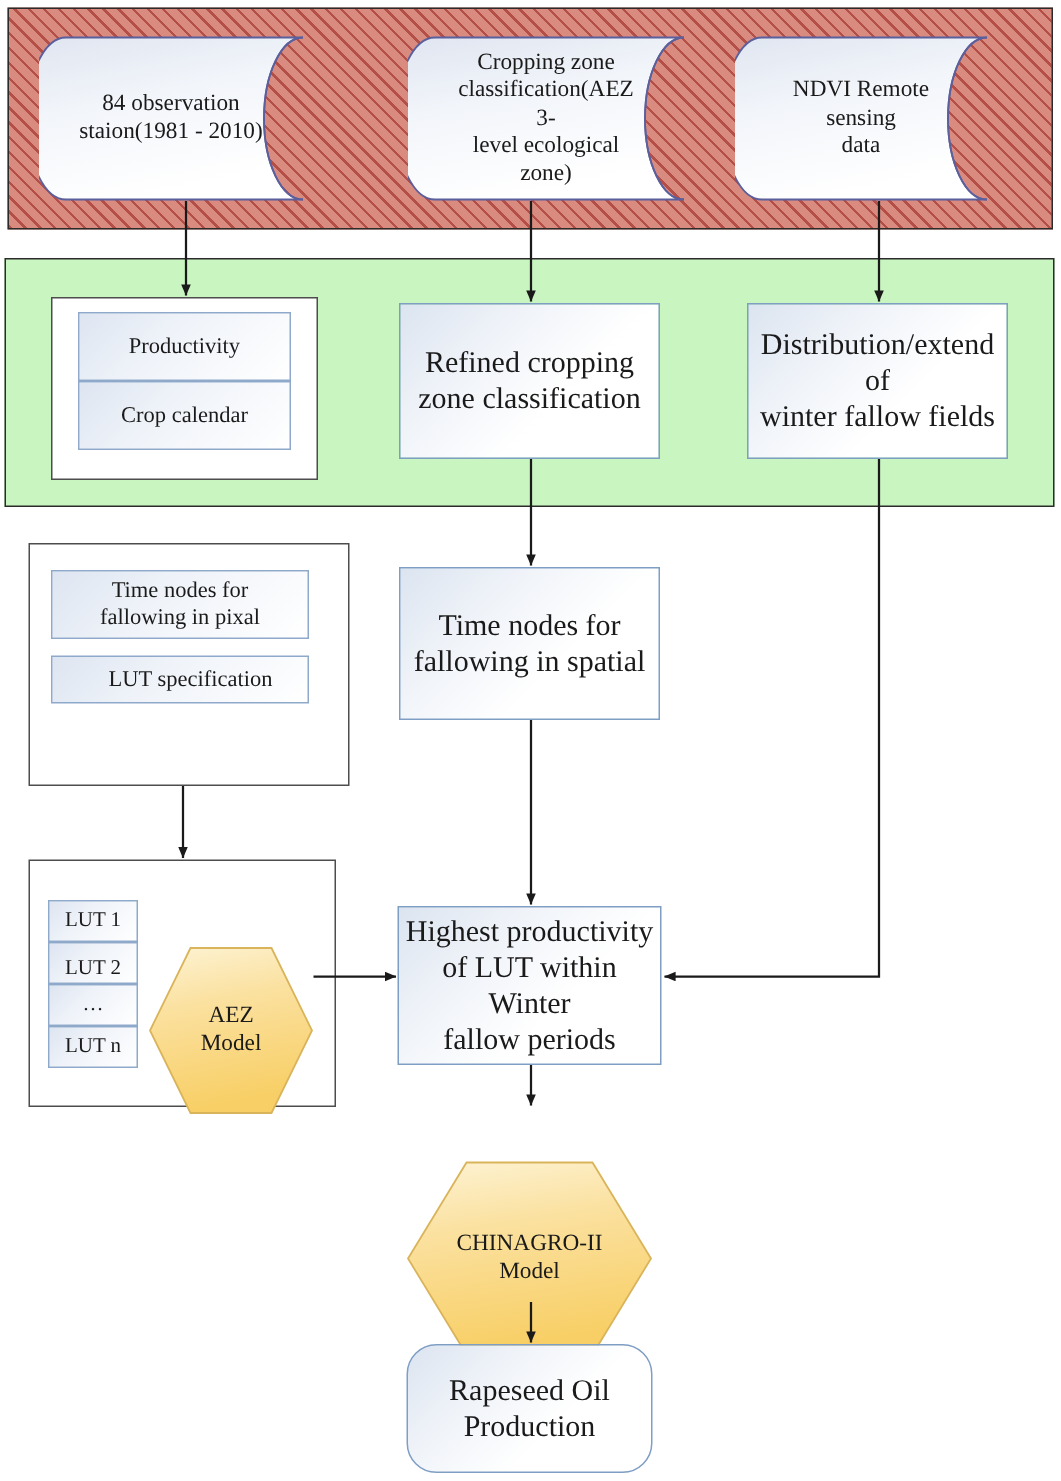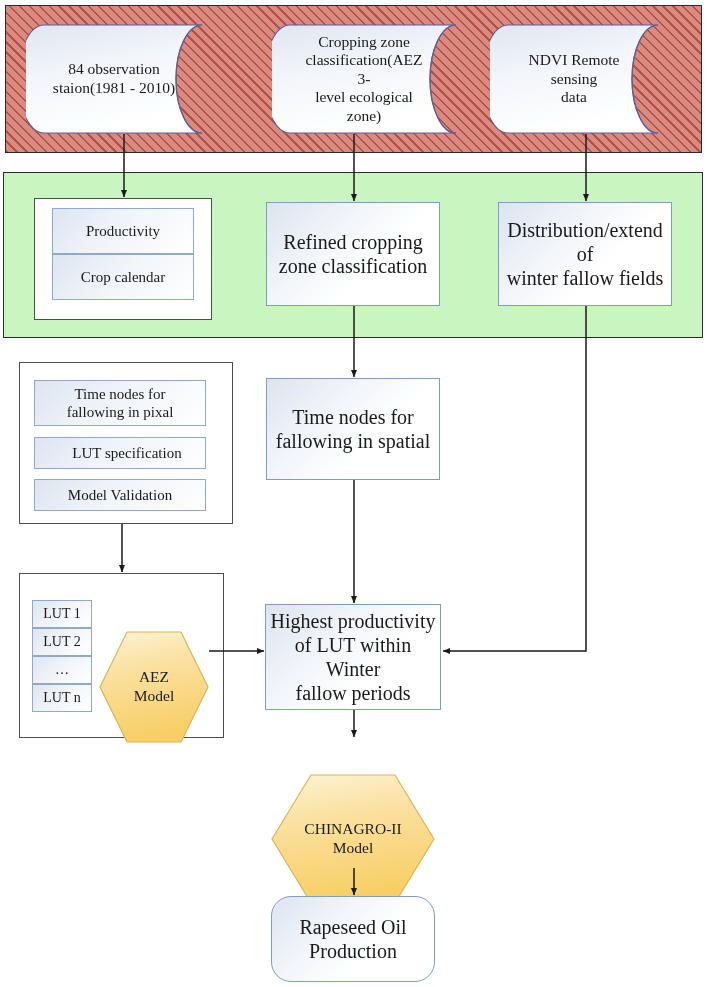--- a/index.html
+++ b/index.html
@@ -135,34 +135,31 @@
   </div>
 
   <div class="shape group-box" style="left:19px;top:362px;width:214px;height:162px;"></div>
 
   <div class="shape sub" style="left:34px;top:380px;width:172px;height:46px;">
     <span class="lbl">Time nodes for<br>fallowing in pixal</span>
   </div>
   <div class="shape sub" style="left:34px;top:437px;width:172px;height:32px;padding-left:14px;">
     <span class="lbl">LUT specification</span>
   </div>
-  <div class="shape sub" style="left:34px;top:479px;width:172px;height:32px;">
-    <span class="lbl">Model Validation</span>
-  </div>
 
   <div class="shape proc" style="left:266px;top:378px;width:174px;height:102px;">
     <span class="lbl">Time nodes for<br>fallowing in spatial</span>
   </div>
 
   <div class="shape group-box" style="left:19px;top:573px;width:205px;height:165px;"></div>
 
   <div class="shape sub" style="left:32px;top:600px;width:60px;height:28px;font-size:14px;">
     <span class="lbl">LUT 1</span>
   </div>
-  <div class="shape sub" style="left:32px;top:628px;width:60px;height:28px;font-size:14px;">
+  <div class="shape sub" style="left:32px;top:628px;width:60px;height:28px;font-size:14px;align-items:flex-end;">
     <span class="lbl">LUT 2</span>
   </div>
   <div class="shape sub" style="left:32px;top:656px;width:60px;height:28px;font-size:14px;">
     <span class="lbl">…</span>
   </div>
   <div class="shape sub" style="left:32px;top:684px;width:60px;height:28px;font-size:14px;">
     <span class="lbl">LUT n</span>
   </div>
 
   <div class="hex" style="left:99px;top:595px;width:110px;height:112px;">

